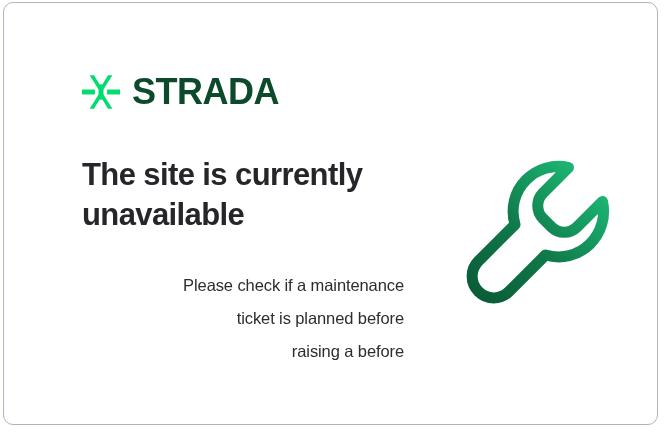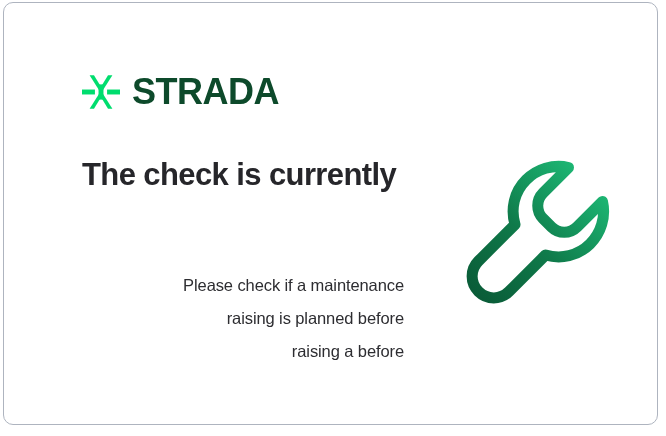--- a/index.html
+++ b/index.html
@@ -127,27 +127,28 @@
             <polygon points="80,94 68.5,94 50,64 50,47"></polygon>
 
             <rect x="43.5" y="30" width="13" height="40"></rect>
           </g>
         </svg>
       </span>
       <span class="brand-word">STRADA</span>
     </div>
 
     <h1 class="headline">
-      <span>The check is currently</span>
+      <span>The site is currently</span>
       <br>
+      <span>unavailable</span>
     </h1>
 
     <p class="body-copy">
       <span class="line">Please check if a maintenance</span>
-      <span class="line">raising is planned before</span>
+      <span class="line">ticket is planned before</span>
       <span class="line">raising a before</span>
     </p>
 
     <div class="wrench">
       <svg viewBox="0 0 166 166" xmlns="http://www.w3.org/2000/svg" aria-hidden="true">
         <defs>
           <linearGradient id="wrenchGrad" x1="0.05" y1="1" x2="0.95" y2="0.05">
             <stop offset="0%" stop-color="#0a5c38"></stop>
             <stop offset="45%" stop-color="#0f7a4a"></stop>
             <stop offset="100%" stop-color="#1ebd78"></stop>

